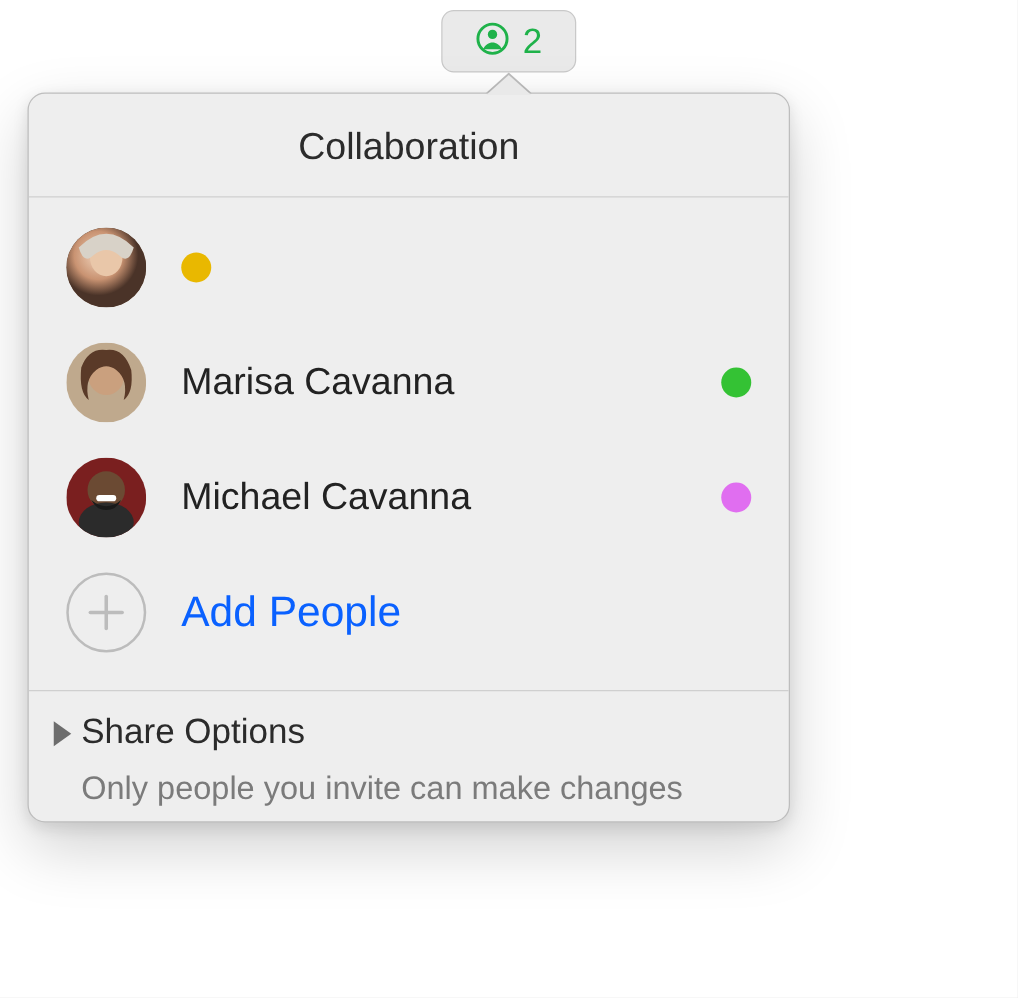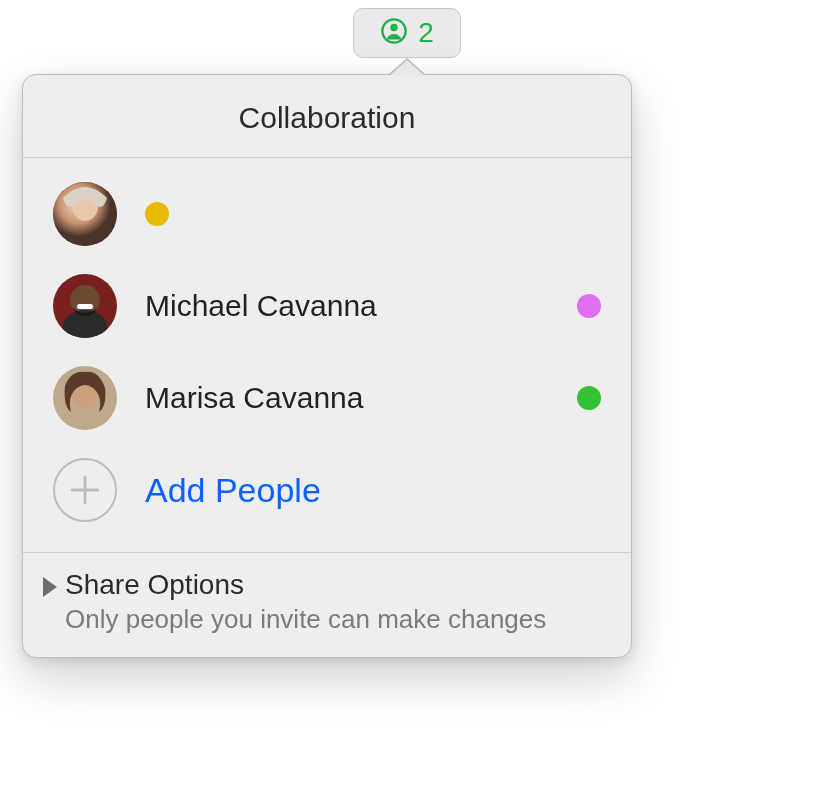--- a/index.html
+++ b/index.html
@@ -107,42 +107,42 @@
     justify-content: center;
     flex: 0 0 64px;
   }
   .plus-circle svg { width: 34px; height: 34px; }
   .add-label {
     font-size: 34px;
     color: #0a61ff;
     font-weight: 500;
   }
   .share {
-    padding: 16px 20px 22px 20px;
+    padding: 16px 20px 11px 20px;
     display: flex;
     align-items: flex-start;
     gap: 8px;
     cursor: pointer;
   }
   .share-tri {
     margin-top: 8px;
     width: 0; height: 0;
     border-top: 10px solid transparent;
     border-bottom: 10px solid transparent;
     border-left: 14px solid #6d6d6d;
   }
   .share-text { display: flex; flex-direction: column; }
   .share-title {
     font-size: 28px;
     color: #2b2b2b;
   }
   .share-sub {
     font-size: 26px;
     color: #7b7b7b;
-    margin-top: 3px;
+    margin-top: 14px;
   }
 </style>
 </head>
 <body>
 
 <div class="wrap">
 
   <div class="pill">
     <span>
       <svg viewBox="0 0 24 24" fill="none" stroke="#1fb24a" stroke-width="2">
@@ -177,43 +177,43 @@
               <ellipse cx="32" cy="24" rx="13" ry="15" fill="#e9c7a9"></ellipse>
               <path d="M10 16 Q32 -6 54 16 Q50 30 42 22 Q32 14 22 22 Q14 30 10 16" fill="#d8d2c8"></path>
             </svg>
         </div>
         <div class="dot" style="background:#e9b800"></div>
       </div>
 
       <div class="row">
         <div class="avatar">
           <svg viewBox="0 0 64 64">
+              <rect width="64" height="64" fill="#bfa98d"></rect>
+              <circle cx="32" cy="28" r="14" fill="#caa07e"></circle>
+              <path d="M12 20 Q18 4 32 6 Q46 4 52 22 Q54 40 46 46 Q50 30 40 22 Q32 16 24 22 Q14 30 18 46 Q10 40 12 20" fill="#5a3a28"></path>
+            </svg>
+        </div>
+        <div class="name">Marisa Cavanna</div>
+        <div class="dot" style="background:#34c234"></div>
+      </div>
+
+      <div class="row">
+        <div class="avatar">
+          <svg viewBox="0 0 64 64">
               <rect width="64" height="64" fill="#7a1f1f"></rect>
               <circle cx="32" cy="26" r="15" fill="#6b4a33"></circle>
               <ellipse cx="32" cy="52" rx="22" ry="16" fill="#2b2b2b"></ellipse>
               <path d="M20 34 Q32 44 44 34 Q40 42 32 42 Q24 42 20 34" fill="#1a1a1a"></path>
               <rect x="24" y="30" width="16" height="5" rx="2.5" fill="#fff"></rect>
             </svg>
         </div>
         <div class="name">Michael Cavanna</div>
         <div class="dot" style="background:#e06ef0"></div>
       </div>
 
-      <div class="row">
-        <div class="avatar">
-          <svg viewBox="0 0 64 64">
-              <rect width="64" height="64" fill="#bfa98d"></rect>
-              <circle cx="32" cy="28" r="14" fill="#caa07e"></circle>
-              <path d="M12 20 Q18 4 32 6 Q46 4 52 22 Q54 40 46 46 Q50 30 40 22 Q32 16 24 22 Q14 30 18 46 Q10 40 12 20" fill="#5a3a28"></path>
-            </svg>
-        </div>
-        <div class="name">Marisa Cavanna</div>
-        <div class="dot" style="background:#34c234"></div>
-      </div>
-
       <div class="row add-row">
         <div class="plus-circle">
           <svg viewBox="0 0 24 24" stroke="#bcbcbc" stroke-width="2" stroke-linecap="round">
               <line x1="12" y1="3" x2="12" y2="21"></line>
               <line x1="3" y1="12" x2="21" y2="12"></line>
             </svg>
         </div>
         <div class="add-label">Add People</div>
       </div>
 

